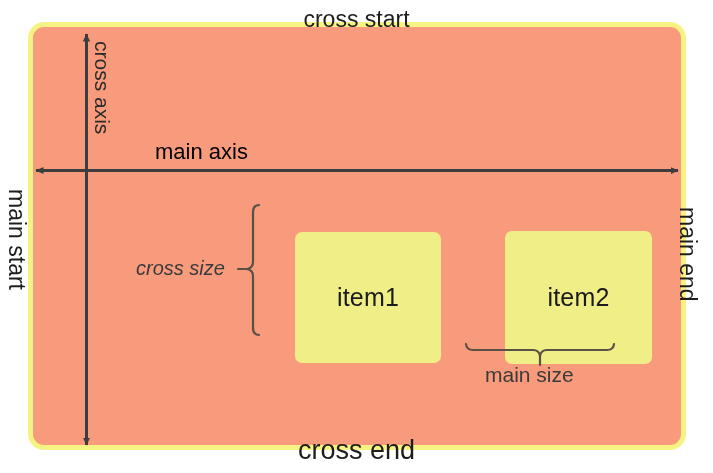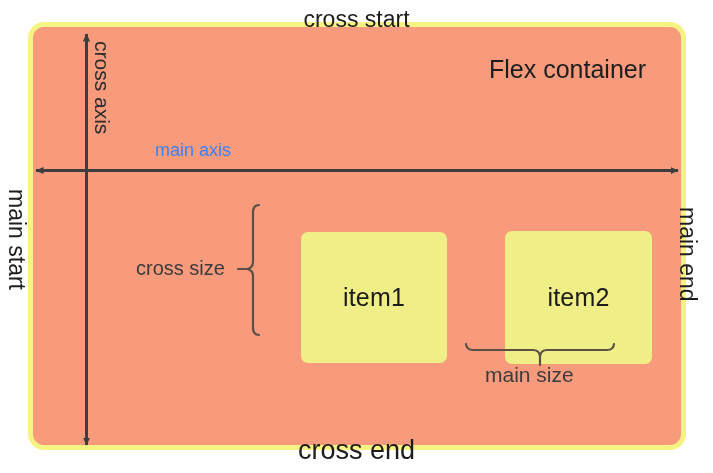--- a/index.html
+++ b/index.html
@@ -39,21 +39,21 @@
     box-sizing: border-box;
     background: #f0ef87;
     border-radius: 7px;
     display: flex;
     align-items: center;
     justify-content: center;
     color: #1b1b1b;
     font-size: 25px;
     letter-spacing: 0.2px;
   }
-  #item1 { left: 268px; top: 205px; width: 146px; height: 131px; }
+  #item1 { left: 262px; top: 205px; width: 146px; height: 131px; }
   #item2 { left: 466px; top: 204px; width: 147px; height: 133px; margin-left: 6px; }
 
   
   .axis-svg {
     position: absolute;
     left: 0;
     top: 0;
     width: 713px;
     height: 473px;
     overflow: visible;
@@ -80,27 +80,28 @@
     width: 713px;
     text-align: center;
     font-size: 27px;
   }
   #flex-container-label {
     left: 489px; top: 57px;
     font-size: 25px;
   }
   #main-axis-label {
     left: 155px; top: 141px;
-    font-size: 18px;
-    color: #3b82f6;
+    font-size: 22px;
+    color: #000000;
   }
   #cross-size-label {
     left: 136px; top: 258px;
     font-size: 20px;
     color: #3b3b3b;
+    font-style: italic;
   }
   #main-size-label {
     left: 485px; top: 364px;
     font-size: 21px;
     color: #3b3b3b;
   }
 
   
   .lbl-vert {
     position: absolute;
@@ -175,21 +176,20 @@
     <g fill="none" stroke="#5a5046" stroke-width="2.2" stroke-linecap="round">
       <path d="M466,344 q0.5,6 7,6 L533,350 q6,0 7,6 q1,-6 7,-6 L607,350 q6.5,0 7,-6"></path>
       <path d="M540,356 L540,365"></path>
     </g>
   </svg>
 
   <div class="lbl" id="cross-start-label">cross start</div>
 
   <div class="lbl" id="cross-end-label">cross end</div>
 
-  <div class="lbl" id="flex-container-label">Flex container</div>
 
   <div class="lbl" id="main-axis-label">main axis</div>
 
   <div class="lbl" id="cross-size-label">cross size</div>
 
   <div class="lbl" id="main-size-label">main size</div>
 
   <div class="lbl-vert" id="cross-axis-label">cross axis</div>
 
   <div class="lbl-vert" id="main-start-label">main start</div>

